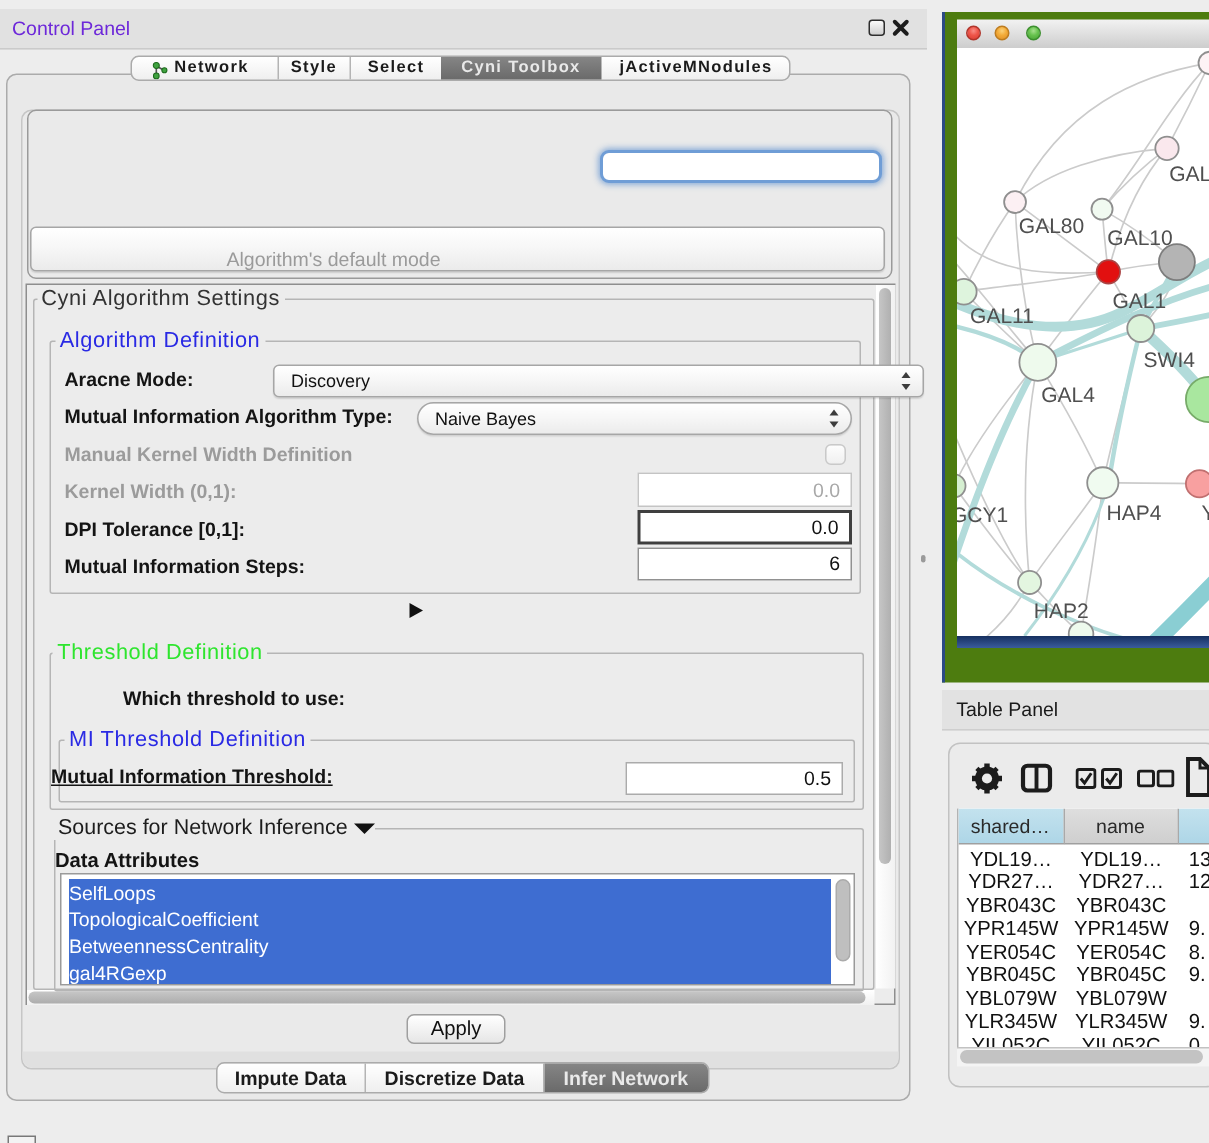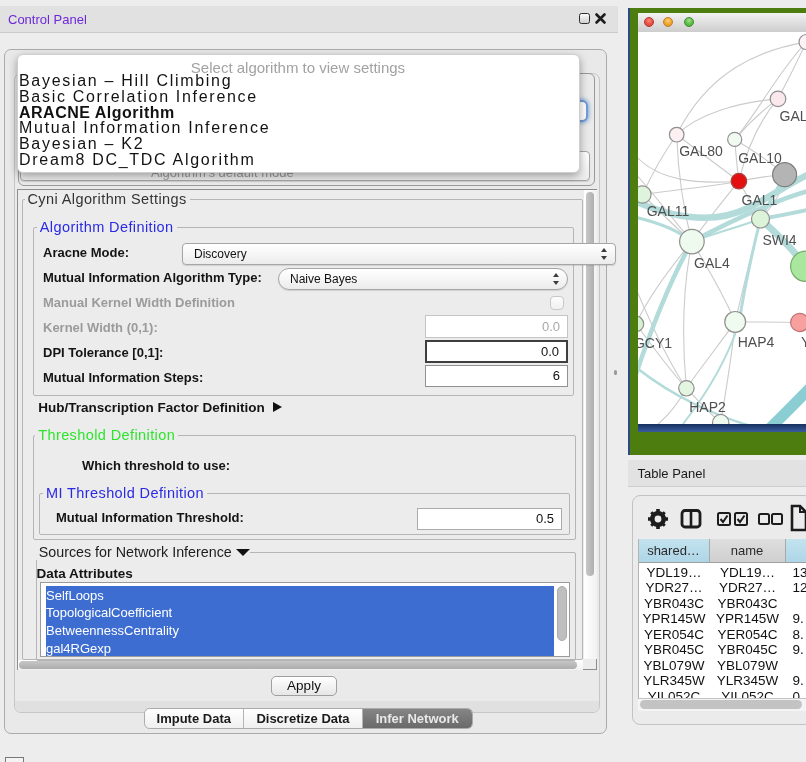--- a/index.html
+++ b/index.html
@@ -73,30 +73,29 @@
     </div>
 <span class="lbl glbl" style="left:43px;top:295.5px;">Manual Kernel Width Definition</span>
 <div class="abs" style="left:550px;top:296px;width:14px;height:14px;border:1px solid #c9c9c9;border-radius:4px;background:linear-gradient(180deg,#fdfdfd,#f0f0f0);box-sizing:border-box;"></div>
 <span class="lbl glbl" style="left:43px;top:320.5px;">Kernel Width (0,1):</span>
 <div class="field" style="left:425px;top:314.5px;width:143px;height:23px;border:1px solid #c4c4c4;line-height:21px;color:#a8a8a8;">0.0</div>
 <span class="lbl" style="left:43px;top:345.5px;">DPI Tolerance [0,1]:</span>
 <div class="field" style="left:425px;top:340px;width:143px;height:23px;border:2px solid #3f3f3f;line-height:19px;">0.0</div>
 <span class="lbl" style="left:43px;top:370.5px;">Mutual Information Steps:</span>
 <div class="field" style="left:425px;top:365px;width:143px;height:22px;border:1px solid #919191;line-height:20px;">6</div>
 
-<span class="lbl" style="left:38.3px;top:400.5px;font-size:13.5px;">Hub/Transcription Factor Definition</span>
 <div class="abs" style="left:273px;top:401.5px;width:0;height:0;border-top:5.5px solid transparent;border-bottom:5.5px solid transparent;border-left:9px solid #111;"></div>
 
 <div class="group" style="left:32.5px;top:435px;width:541px;height:103px;"></div>
 <span class="gtitle" style="left:35.2px;top:427px;color:#2ee52e;">Threshold Definition</span>
 <span class="lbl" style="left:82px;top:459px;">Which threshold to use:</span>
 
 <div class="group" style="left:38.5px;top:492.5px;width:529px;height:40.5px;"></div>
 <span class="gtitle" style="left:43px;top:484.5px;color:#2a2ae4;">MI Threshold Definition</span>
-<span class="lbl" style="left:56px;top:511px;">Mutual Information Threshold:</span>
+<span class="lbl" style="left:34px;top:511px;text-decoration:underline;">Mutual Information Threshold:</span>
 <div class="field" style="left:417px;top:507.5px;width:145px;height:22px;border:1px solid #ababab;line-height:20px;">0.5</div>
 
 <div class="group" style="left:35.5px;top:552px;width:538px;height:106.5px;"></div>
 <span class="gtitle" style="left:35.7px;top:544px;color:#1d1d1d;font-size:14.3px;letter-spacing:0;padding-right:18px;">Sources for Network Inference</span>
 <div class="abs" style="left:236px;top:548.5px;width:0;height:0;border-left:7px solid transparent;border-right:7px solid transparent;border-top:7px solid #111;"></div>
 <span class="lbl" style="left:36.6px;top:566.5px;font-size:13.5px;">Data Attributes</span>
 
 <div class="abs" style="left:40px;top:581.5px;width:530px;height:75.5px;background:#fff;border:1px solid #9a9a9a;box-sizing:border-box;"></div>
 <div class="abs" style="left:45.5px;top:585.5px;width:508px;height:70.5px;background:#3e6dd1;"></div>
 <span class="abs" style="left:46px;top:586.5px;font-size:13px;color:#fff;line-height:17.8px;white-space:pre;">SelfLoops
@@ -108,30 +107,36 @@
 <div class="abs" style="left:271px;top:675.5px;width:66px;height:20px;border:1px solid #9f9f9f;border-radius:5px;background:linear-gradient(180deg,#ffffff,#e6e6e6);box-sizing:border-box;text-align:center;font-size:13.5px;font-weight:400;color:#111;line-height:18px;">Apply</div>
 
 <div class="seg" style="left:143.5px;top:707.5px;width:329.5px;height:21px;box-sizing:border-box;font-size:13px;">
   <span class="st" style="left:0;width:98.5px;">Impute Data</span>
   <span class="sd" style="left:98.5px;"></span>
   <span class="st" style="left:99.5px;width:118px;">Discretize Data</span>
   <span class="sd" style="left:217.5px;"></span>
   <span class="st sel" style="left:218px;width:109.5px;border-radius:0 4.5px 4.5px 0;">Infer Network</span>
 </div>
 
-<div class="abs" style="left:16.5px;top:54px;width:563px;height:118.5px;background:#fff;border:1px solid #cfcfcf;border-radius:6px;box-shadow:0 3px 8px rgba(0,0,0,0.35);box-sizing:border-box;">
-  <div style="position:absolute;left:0;right:0;top:3.5px;text-align:center;font-size:15px;color:#a2a2a2;">Select algorithm to view settings</div>
-  <div style="position:absolute;left:1.5px;top:17.7px;font-size:16px;letter-spacing:1.7px;color:#121212;line-height:15.92px;white-space:pre;">Bayesian – Hill Climbing
-Basic Correlation Inference
-<b style="letter-spacing:0.5px;">ARACNE Algorithm</b>
-Mutual Information Inference
-Bayesian – K2
-Dream8 DC_TDC Algorithm</div>
-</div>
-
+
+<div class="seg" style="left:87px;top:37px;width:439.5px;height:16.5px;box-sizing:border-box;font-size:11px;letter-spacing:0.9px;">
+  <svg style="position:absolute;left:12.5px;top:2.5px;" width="12" height="12" viewBox="0 0 12 12">
+        <path d="M3.2 2.6 L3.2 9.4 M3.2 3 L8 5.6" stroke="#555" stroke-width="1.1" fill="none"></path>
+        <circle cx="3.2" cy="2.6" r="2" fill="#3fa23f" stroke="#1e6b1e" stroke-width="0.7"></circle>
+        <circle cx="8.6" cy="5.8" r="1.7" fill="#3fa23f" stroke="#1e6b1e" stroke-width="0.7"></circle>
+        <circle cx="3.2" cy="9.6" r="1.9" fill="#3fa23f" stroke="#1e6b1e" stroke-width="0.7"></circle>
+      </svg>
+  <span class="st" style="left:22px;width:62px;">Network</span>
+  <span class="sd" style="left:96.5px;"></span>
+  <span class="st" style="left:97.5px;width:47.5px;">Style</span>
+  <span class="sd" style="left:145px;"></span>
+  <span class="st" style="left:146px;width:60px;">Select</span>
+  <span class="st sel" style="left:206px;width:106.5px;">Cyni Toolbox</span>
+  <span class="st" style="left:312.5px;width:127px;">jActiveMNodules</span>
+</div>
 
 <div class="abs" style="left:614px;top:370px;width:3px;height:5px;background:#9a9a9a;border-radius:1.5px;"></div>
 
 <div class="abs" id="netwin" style="left:628px;top:8px;width:207px;height:446.5px;background:#4d7c0f;">
   <div style="position:absolute;left:0;top:0;width:1.5px;height:100%;background:#2c4a84;"></div>
 
   <div style="position:absolute;left:10px;top:5px;right:0;height:18.5px;background:linear-gradient(180deg,#f2f2f2,#cdcdcd);border-bottom:1px solid #8f8f8f;">
     <span style="position:absolute;left:5.5px;top:3.5px;width:10px;height:10px;border-radius:50%;background:radial-gradient(circle at 50% 32%,#f98d85 0%,#ee5549 45%,#d93c31 100%);border:1px solid #b0352b;box-sizing:border-box;"></span>
     <span style="position:absolute;left:25px;top:3.5px;width:10px;height:10px;border-radius:50%;background:radial-gradient(circle at 50% 32%,#fbd27a 0%,#f3ab38 45%,#df8f26 100%);border:1px solid #bd7c20;box-sizing:border-box;"></span>
     <span style="position:absolute;left:45.5px;top:3.5px;width:10px;height:10px;border-radius:50%;background:radial-gradient(circle at 50% 32%,#a6e08e 0%,#67c24e 45%,#47a335 100%);border:1px solid #3c8f2e;box-sizing:border-box;"></span>

